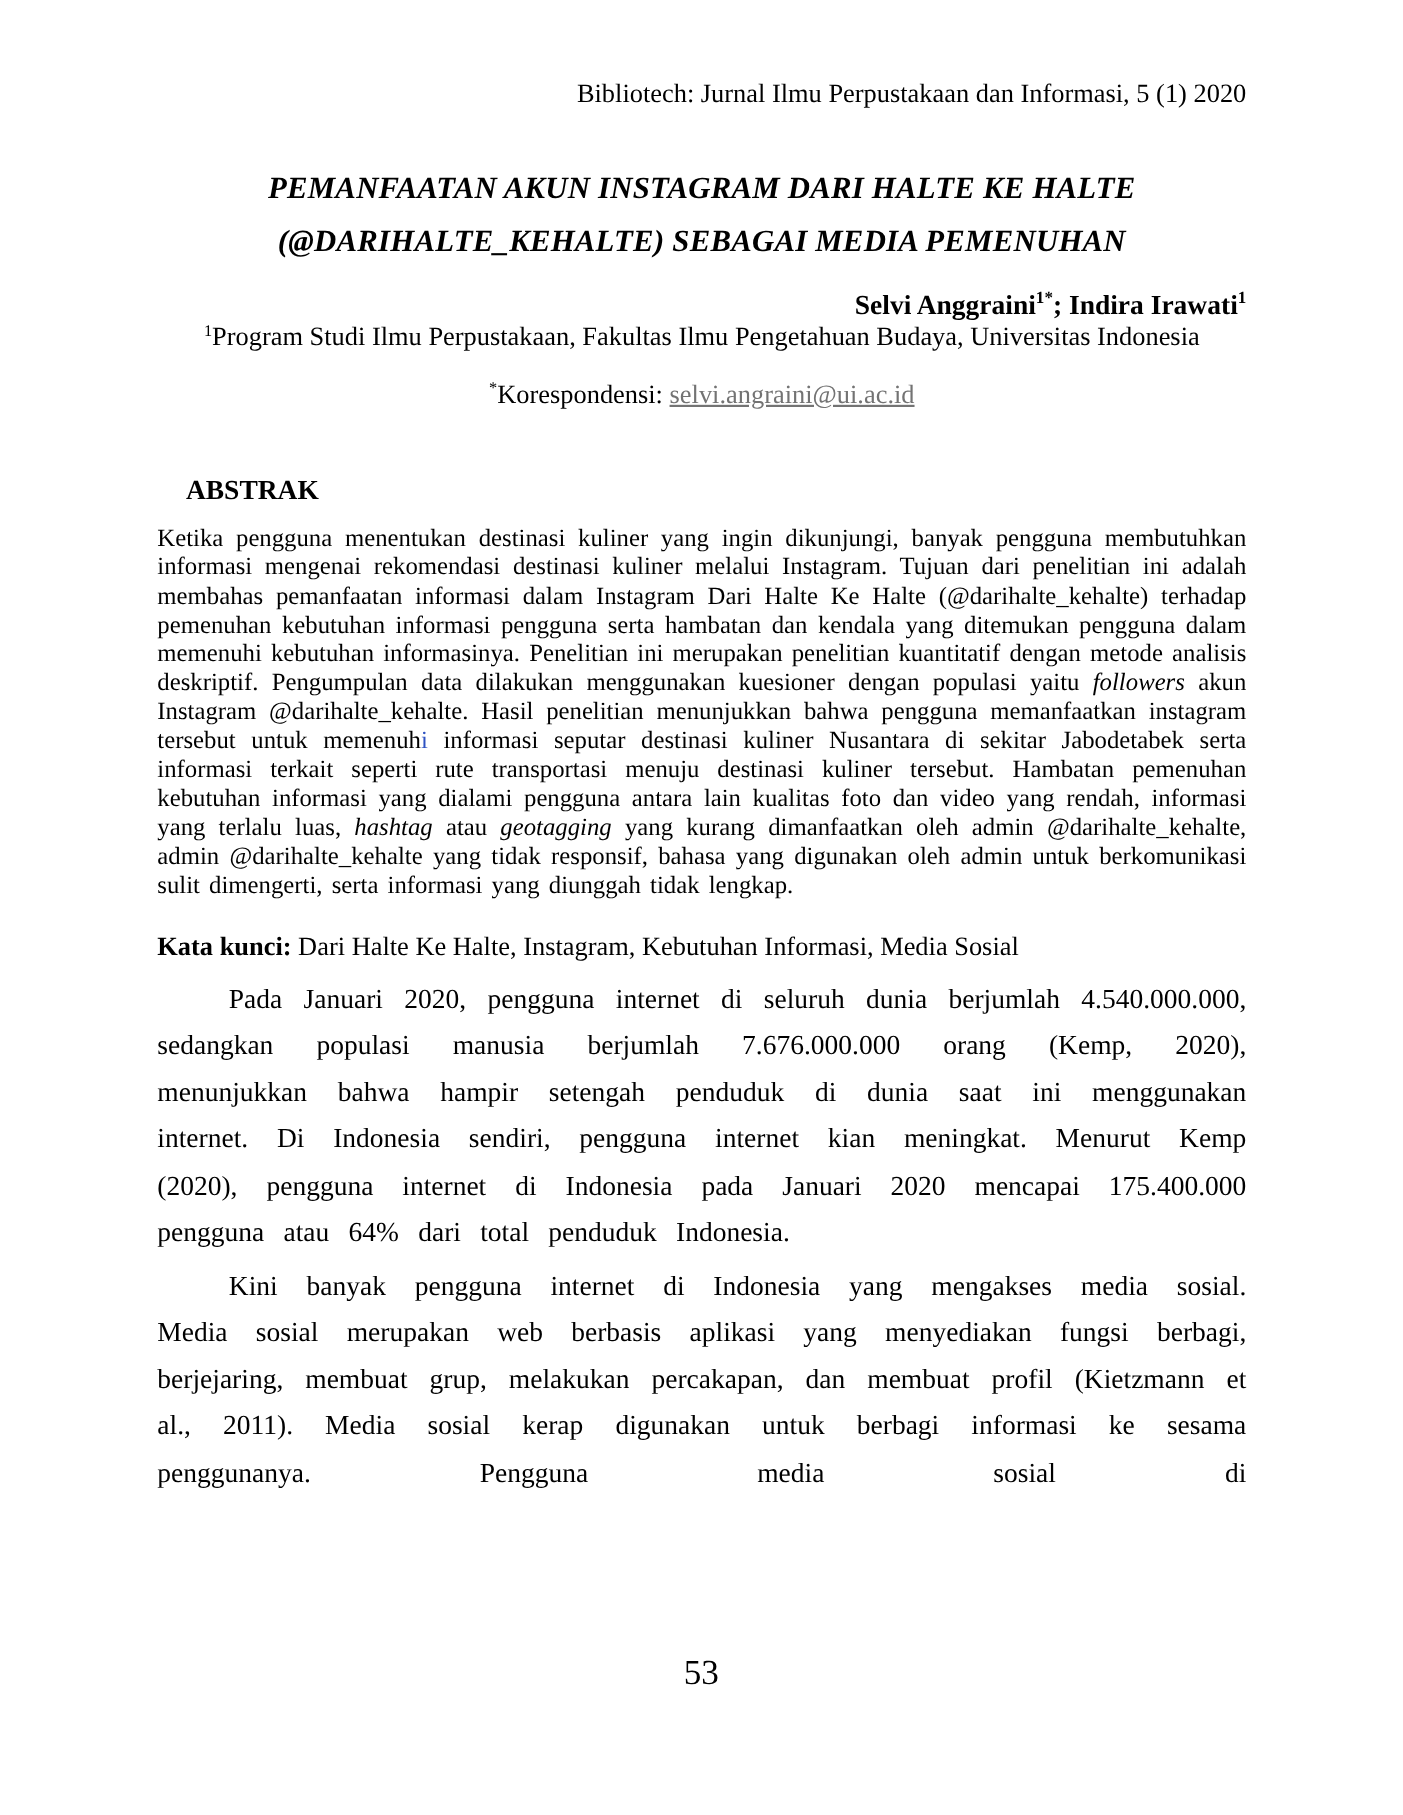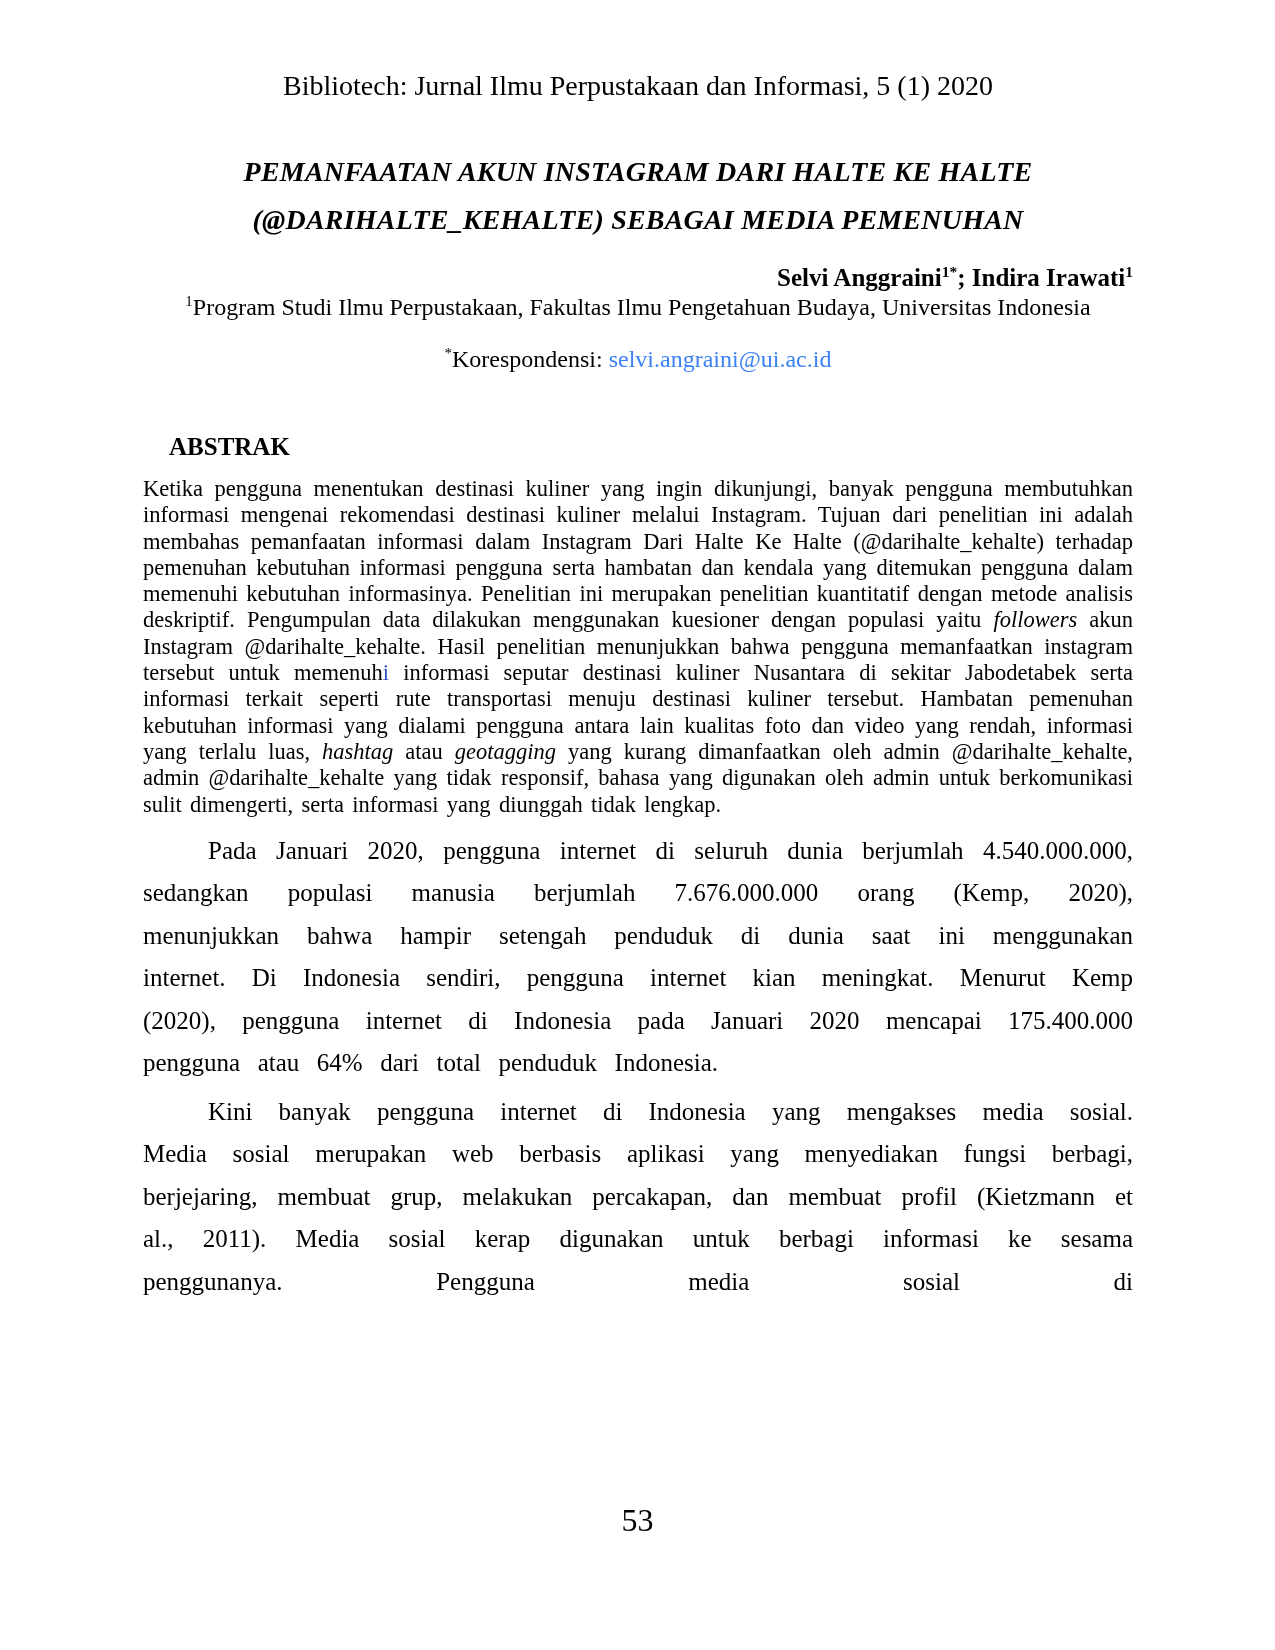--- a/index.html
+++ b/index.html
@@ -14,23 +14,23 @@
     margin: 0 auto;
     background: #ffffff;
     color: #000000;
     font-family: "Liberation Serif", "DejaVu Serif", serif;
     overflow: hidden;
   }
   .content {
     padding: 72px 142px 0 143px; 
   }
   .journal-header {
-    font-size: 28px;
+    font-size: 24px;
     line-height: 28px;
-    text-align: center;
+    text-align: right;
   }
   .article-title {
     margin-top: 48px;
     text-align: center;
     font-weight: bold;
     font-size: 28px;
     line-height: 48px;
     letter-spacing: 0.2px;
     font-style: italic;
   }
@@ -108,21 +108,22 @@
   }
   
   .run-sup {
     vertical-align: super;
     font-size: 0.62em;
     line-height: 0;
   }
   .run-italic { font-style: italic; }
   .run-bold { font-weight: bold; }
   .run-link {
-    color: #3b82f6;
+    color: #737373;
+    text-decoration: underline;
   }
   .run-link-char { color: #2e52c2; }
 </style>
 </head>
 <body>
 
 <div class="page">
   <div class="content">
 
     <div class="journal-header">Bibliotech: Jurnal Ilmu Perpustakaan dan Informasi, 5 (1) 2020</div>
@@ -135,20 +136,21 @@
     <div class="authors-line"><span>Selvi Anggraini</span><span class="run-sup">1*</span><span>; Indira Irawati</span><span class="run-sup">1</span></div>
 
     <div class="affiliation-line"><span class="run-sup">1</span><span>Program Studi Ilmu Perpustakaan, Fakultas Ilmu Pengetahuan Budaya, Universitas Indonesia</span></div>
 
     <div class="correspondence-line"><span class="run-sup">*</span><span>Korespondensi: </span><span class="run-link">selvi.angraini@ui.ac.id</span></div>
 
     <div class="abstract-heading">ABSTRAK</div>
 
     <div class="abstract-text"><span>Ketika pengguna menentukan destinasi kuliner yang ingin dikunjungi, banyak pengguna membutuhkan informasi mengenai rekomendasi destinasi kuliner melalui Instagram. Tujuan dari penelitian ini adalah membahas pemanfaatan informasi dalam Instagram Dari Halte Ke Halte (@darihalte_kehalte) terhadap pemenuhan kebutuhan informasi pengguna serta hambatan dan kendala yang ditemukan pengguna dalam memenuhi kebutuhan informasinya. Penelitian ini merupakan penelitian kuantitatif dengan metode analisis deskriptif. Pengumpulan data dilakukan menggunakan kuesioner dengan populasi yaitu </span><span class="run-italic">followers</span><span> akun Instagram @darihalte_kehalte. Hasil penelitian menunjukkan bahwa pengguna memanfaatkan instagram tersebut untuk memenuh</span><span class="run-link-char">i</span><span> informasi seputar destinasi kuliner Nusantara di sekitar Jabodetabek serta informasi terkait seperti rute transportasi menuju destinasi kuliner tersebut. Hambatan pemenuhan kebutuhan informasi yang dialami pengguna antara lain kualitas foto dan video yang rendah, informasi yang terlalu luas, </span><span class="run-italic">hashtag</span><span> atau </span><span class="run-italic">geotagging</span><span> yang kurang dimanfaatkan oleh admin @darihalte_kehalte, admin @darihalte_kehalte yang tidak responsif, bahasa yang digunakan oleh admin untuk berkomunikasi sulit dimengerti, serta informasi yang diunggah tidak lengkap.</span></div>
 
+    <div class="keywords-line"><span class="run-bold">Kata kunci:</span><span> Dari Halte Ke Halte, Instagram, Kebutuhan Informasi, Media Sosial</span></div>
 
 
     <p class="body-paragraph">Pada Januari 2020, pengguna internet di seluruh dunia berjumlah 4.540.000.000, sedangkan populasi manusia berjumlah 7.676.000.000 orang (Kemp, 2020), menunjukkan bahwa hampir setengah penduduk di dunia saat ini menggunakan internet. Di Indonesia sendiri, pengguna internet kian meningkat. Menurut Kemp (2020), pengguna internet di Indonesia pada Januari 2020 mencapai 175.400.000 pengguna atau 64% dari total penduduk Indonesia.</p>
 
     <p class="body-paragraph second cut">Kini banyak pengguna internet di Indonesia yang mengakses media sosial. Media sosial merupakan web berbasis aplikasi yang menyediakan fungsi berbagi, berjejaring, membuat grup, melakukan percakapan, dan membuat profil (Kietzmann et al., 2011). Media sosial kerap digunakan untuk berbagi informasi ke sesama penggunanya. Pengguna media sosial di</p>
 
   </div>
 
   <div class="page-number">53</div>
 </div>

